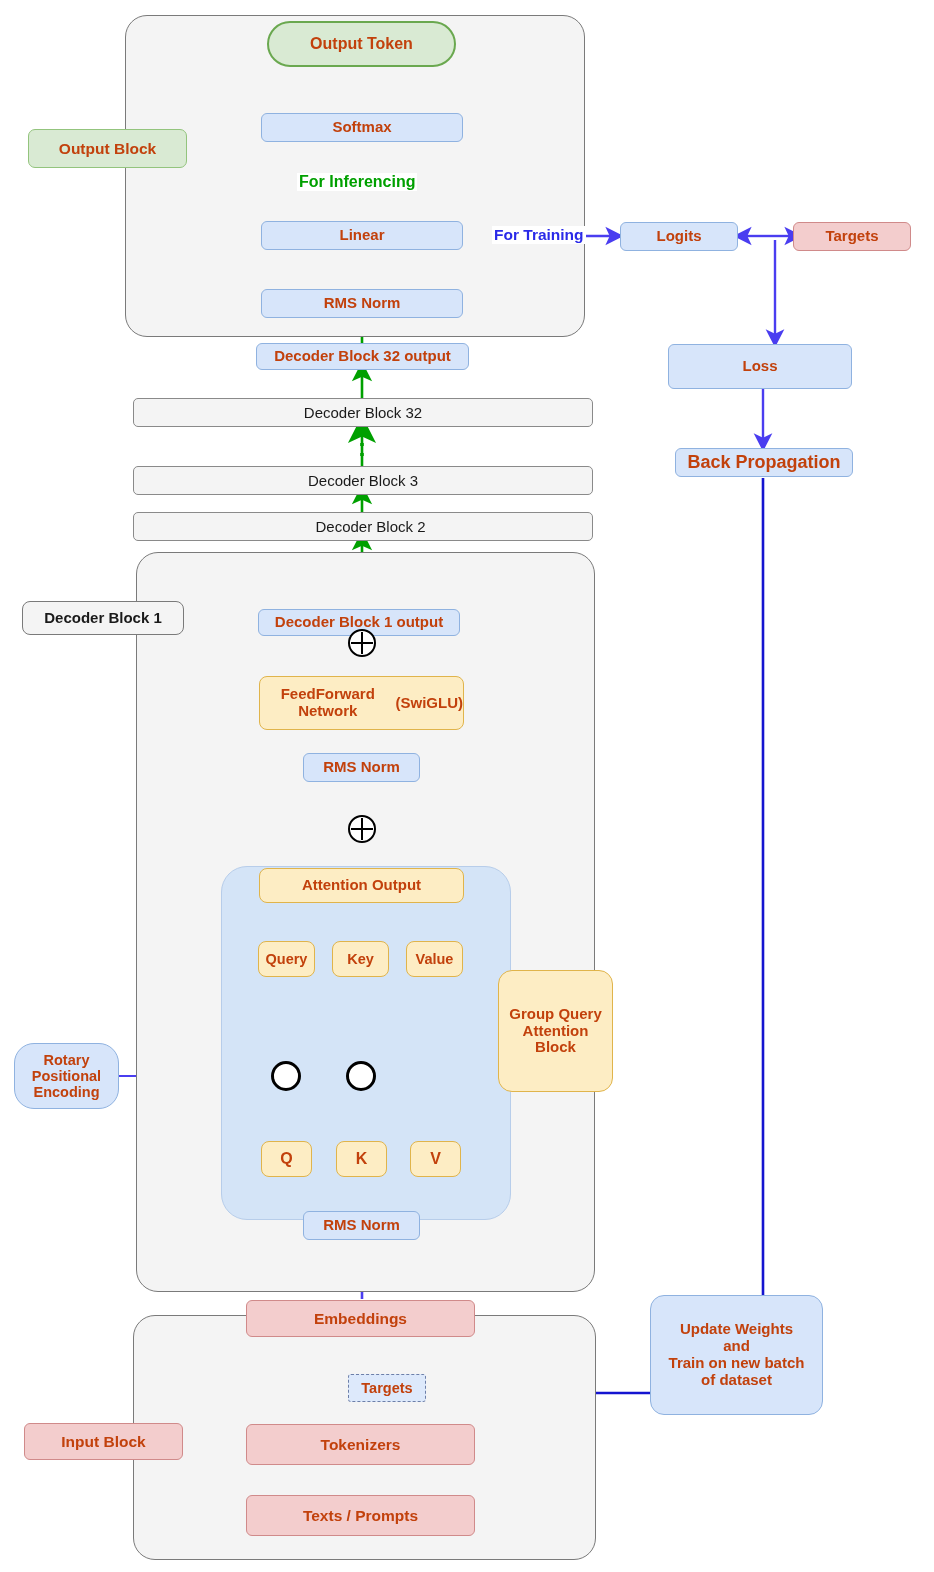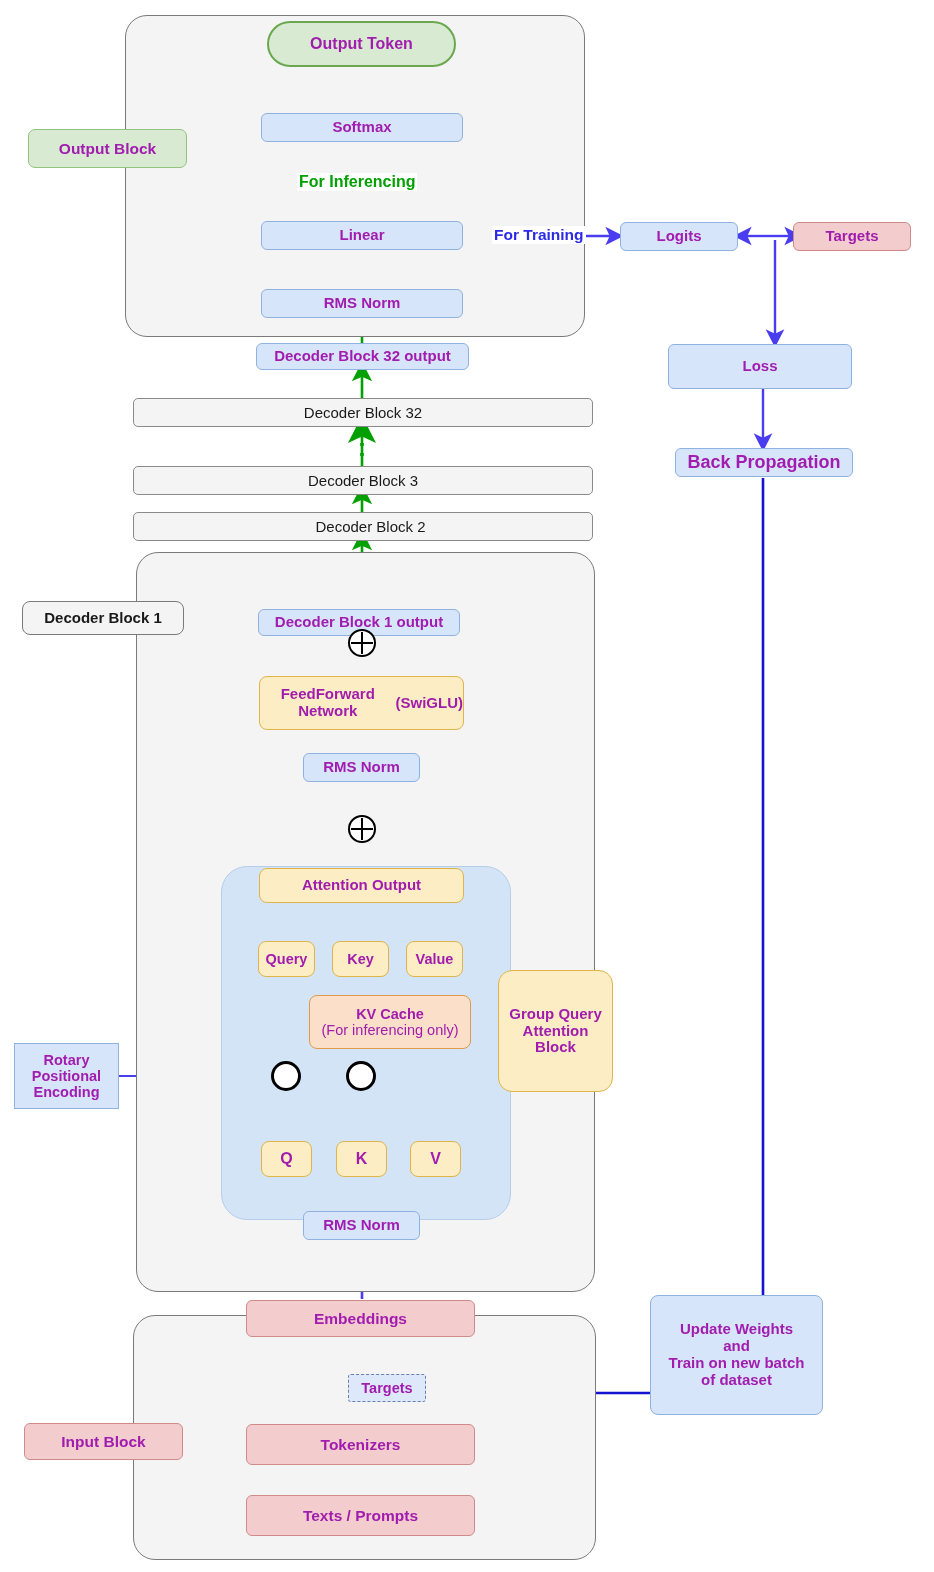--- a/index.html
+++ b/index.html
@@ -1,21 +1,21 @@
 <!DOCTYPE html>
 <html><head>
 <meta charset="utf-8">
 <style>
   html,body{margin:0;padding:0;background:#ffffff;}
   body{font-family:"Liberation Sans",sans-serif;}
   #canvas{position:relative;width:934px;height:1572px;overflow:hidden;background:#ffffff;}
   #svglayer{position:absolute;left:0;top:0;width:934px;height:1572px;pointer-events:none;}
 
   .node{position:absolute;box-sizing:border-box;display:flex;align-items:center;
-        justify-content:center;text-align:center;font-weight:bold;color:#a21caf;
+        justify-content:center;text-align:center;font-weight:bold;color:#c2410c;
         line-height:1.12;}
   .container{position:absolute;box-sizing:border-box;background:#f4f4f4;
              border:1.6px solid #7a7a7a;border-radius:22px;}
   .stripe{position:absolute;box-sizing:border-box;background:#f4f4f4;
           border:1.4px solid #8a8a8a;border-radius:5px;display:flex;
           align-items:center;justify-content:center;color:#1a1a1a;font-weight:normal;}
   .blue{background:#d7e5fa;border:1.4px solid #8fb2e0;border-radius:6px;}
   .green-pill{background:#d9ead3;border:2.2px solid #6aa84f;border-radius:44px;}
   .green-label{background:#d9ead3;border:1.4px solid #93c47d;border-radius:7px;}
   .red{background:#f3cdcd;border:1.4px solid #d08a8a;border-radius:6px;}
@@ -150,21 +150,21 @@
 
   <div class="node blue" style="left:620px;top:222px;width:118px;height:29px;font-size:15px;">Logits</div>
 
   <div class="node red" style="left:793px;top:222px;width:118px;height:29px;font-size:15px;">Targets</div>
 
   <div class="node blue" style="left:668px;top:344px;width:184px;height:45px;font-size:15px;">Loss</div>
 
   <div class="node blue" style="left:675px;top:448px;width:178px;height:29px;font-size:18px;">Back Propagation</div>
 
   <div class="node blue" style="left:650px;top:1295px;width:173px;height:120px;font-size:15px;
-              flex-direction:column;border-radius:8px;">
+              flex-direction:column;border-radius:14px;">
     <span>Update Weights</span>
     <span>and</span>
     <span>Train on new batch</span>
     <span>of dataset</span>
   </div>
 
   <div class="node blue" style="left:256px;top:343px;width:213px;height:27px;font-size:15px;">Decoder Block 32 output</div>
 
   <div class="stripe" style="left:133px;top:398px;width:460px;height:29px;font-size:15px;">Decoder Block 32</div>
 
@@ -191,25 +191,20 @@
   <div class="plus" style="left:348px;top:815px;"></div>
 
   <div class="gqa-panel" style="left:221px;top:866px;width:290px;height:354px;"></div>
 
   <div class="node yellow" style="left:259px;top:868px;width:205px;height:35px;font-size:15px;">Attention Output</div>
 
   <div class="node yellow" style="left:258px;top:941px;width:57px;height:36px;font-size:14.5px;">Query</div>
   <div class="node yellow" style="left:332px;top:941px;width:57px;height:36px;font-size:14.5px;">Key</div>
   <div class="node yellow" style="left:406px;top:941px;width:57px;height:36px;font-size:14.5px;">Value</div>
 
-  <div class="node orange" style="left:309px;top:995px;width:162px;height:54px;font-size:14.5px;
-              flex-direction:column;">
-    <span>KV Cache</span>
-    <span style="font-weight:normal;">(For inferencing only)</span>
-  </div>
 
   <div class="node yellow" style="left:498px;top:970px;width:115px;height:122px;font-size:15px;
               flex-direction:column;border-radius:14px;">
     <span>Group Query</span>
     <span>Attention</span>
     <span>Block</span>
   </div>
 
   <div class="rope" style="left:271px;top:1061px;">
     <svg width="30" height="30" viewBox="0 0 30 30">
@@ -222,21 +217,21 @@
     </svg>
   </div>
 
   <div class="node yellow" style="left:261px;top:1141px;width:51px;height:36px;font-size:16px;">Q</div>
   <div class="node yellow" style="left:336px;top:1141px;width:51px;height:36px;font-size:16px;">K</div>
   <div class="node yellow" style="left:410px;top:1141px;width:51px;height:36px;font-size:16px;">V</div>
 
   <div class="node blue" style="left:303px;top:1211px;width:117px;height:29px;font-size:15px;">RMS Norm</div>
 
   <div class="node blue" style="left:14px;top:1043px;width:105px;height:66px;font-size:14.5px;
-              flex-direction:column;border-radius:0;">
+              flex-direction:column;border-radius:20px;">
     <span>Rotary</span>
     <span>Positional</span>
     <span>Encoding</span>
   </div>
 
   <div class="container" style="left:133px;top:1315px;width:463px;height:245px;"></div>
 
   <div class="node red" style="left:246px;top:1300px;width:229px;height:37px;font-size:15.5px;">Embeddings</div>
 
   <div class="node dashed" style="left:348px;top:1374px;width:78px;height:28px;font-size:14.5px;">Targets</div>

